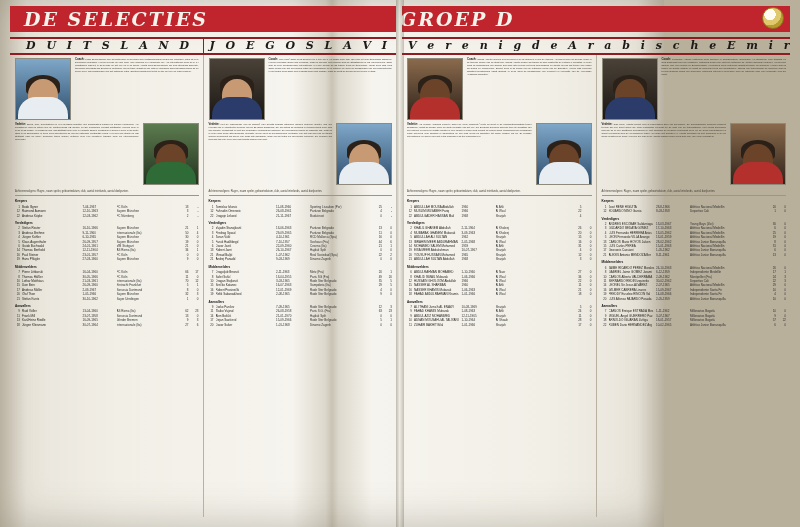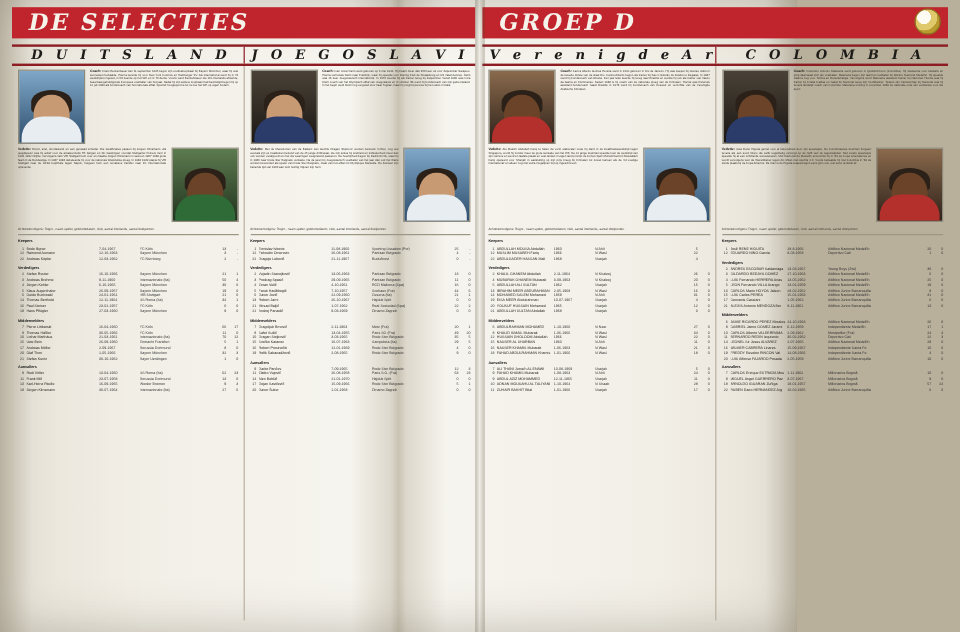--- a/index.html
+++ b/index.html
@@ -27,21 +27,21 @@
   }
   .page.left .mast-red { left:10px; right:4px; }
   .page.right .mast-red { left:2px; right:10px; }
   .mast-title {
     position:absolute; top:6px; height:26px; line-height:26px;
     color:#f6f3ea; font-family:"DejaVu Serif", serif; font-weight:bold;
     font-size:19px; letter-spacing:2px; font-style:italic;
     white-space:nowrap;
   }
   .page.left .mast-title { left:24px; }
-  .page.right .mast-title { left:16px; }
+  .page.right .mast-title { left:0; }
   .logo-ball {
     position:absolute; right:16px; top:7px; width:22px; height:22px;
     border-radius:50%;
     background:radial-gradient(circle at 35% 32%, #fdfbf2 0 30%, #e0c96c 31% 58%, #b89a2e 59% 100%);
     border:1px solid #8d7620;
   }
 
   
   .band {
     position:relative; height:18px; margin-top:3px;
@@ -566,21 +566,20 @@
   </div>
 
   <div class="page right">
     <div class="masthead">
       <div class="mast-red"></div>
       <div class="mast-title">GROEP D</div>
       <div class="logo-ball"></div>
     </div>
     <div class="band">
       <div class="band-cell">V e r e n i g d e  A r a b i s c h e  E m i r a t e n</div>
-      <div class="band-cell">C O L O M B I A</div>
     </div>
     <div class="cols">
 
       <div class="col wide">
         <div class="portrait-row">
           <div class="photo warm dk">
             <div class="hair"></div>
               <div class="head"></div>
               <div class="body"></div>
           </div>

